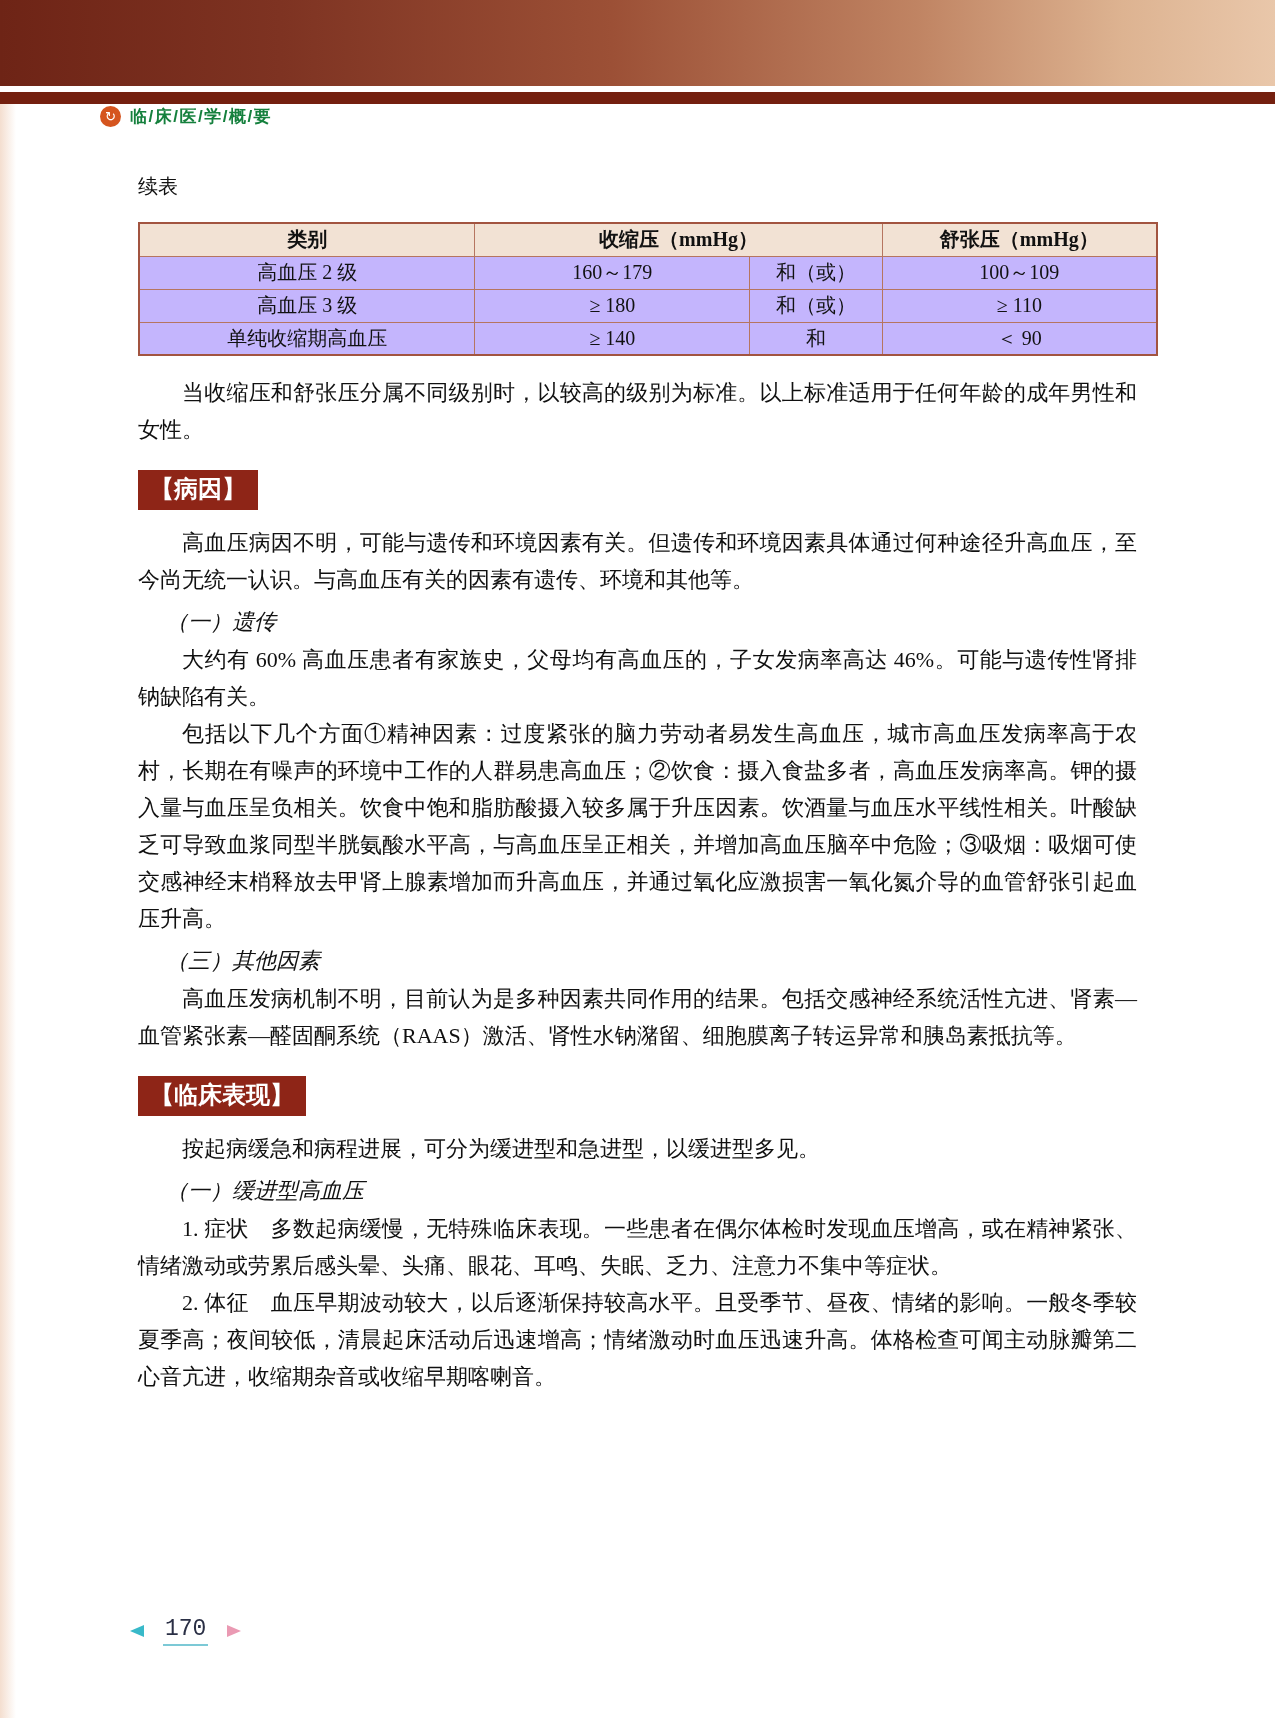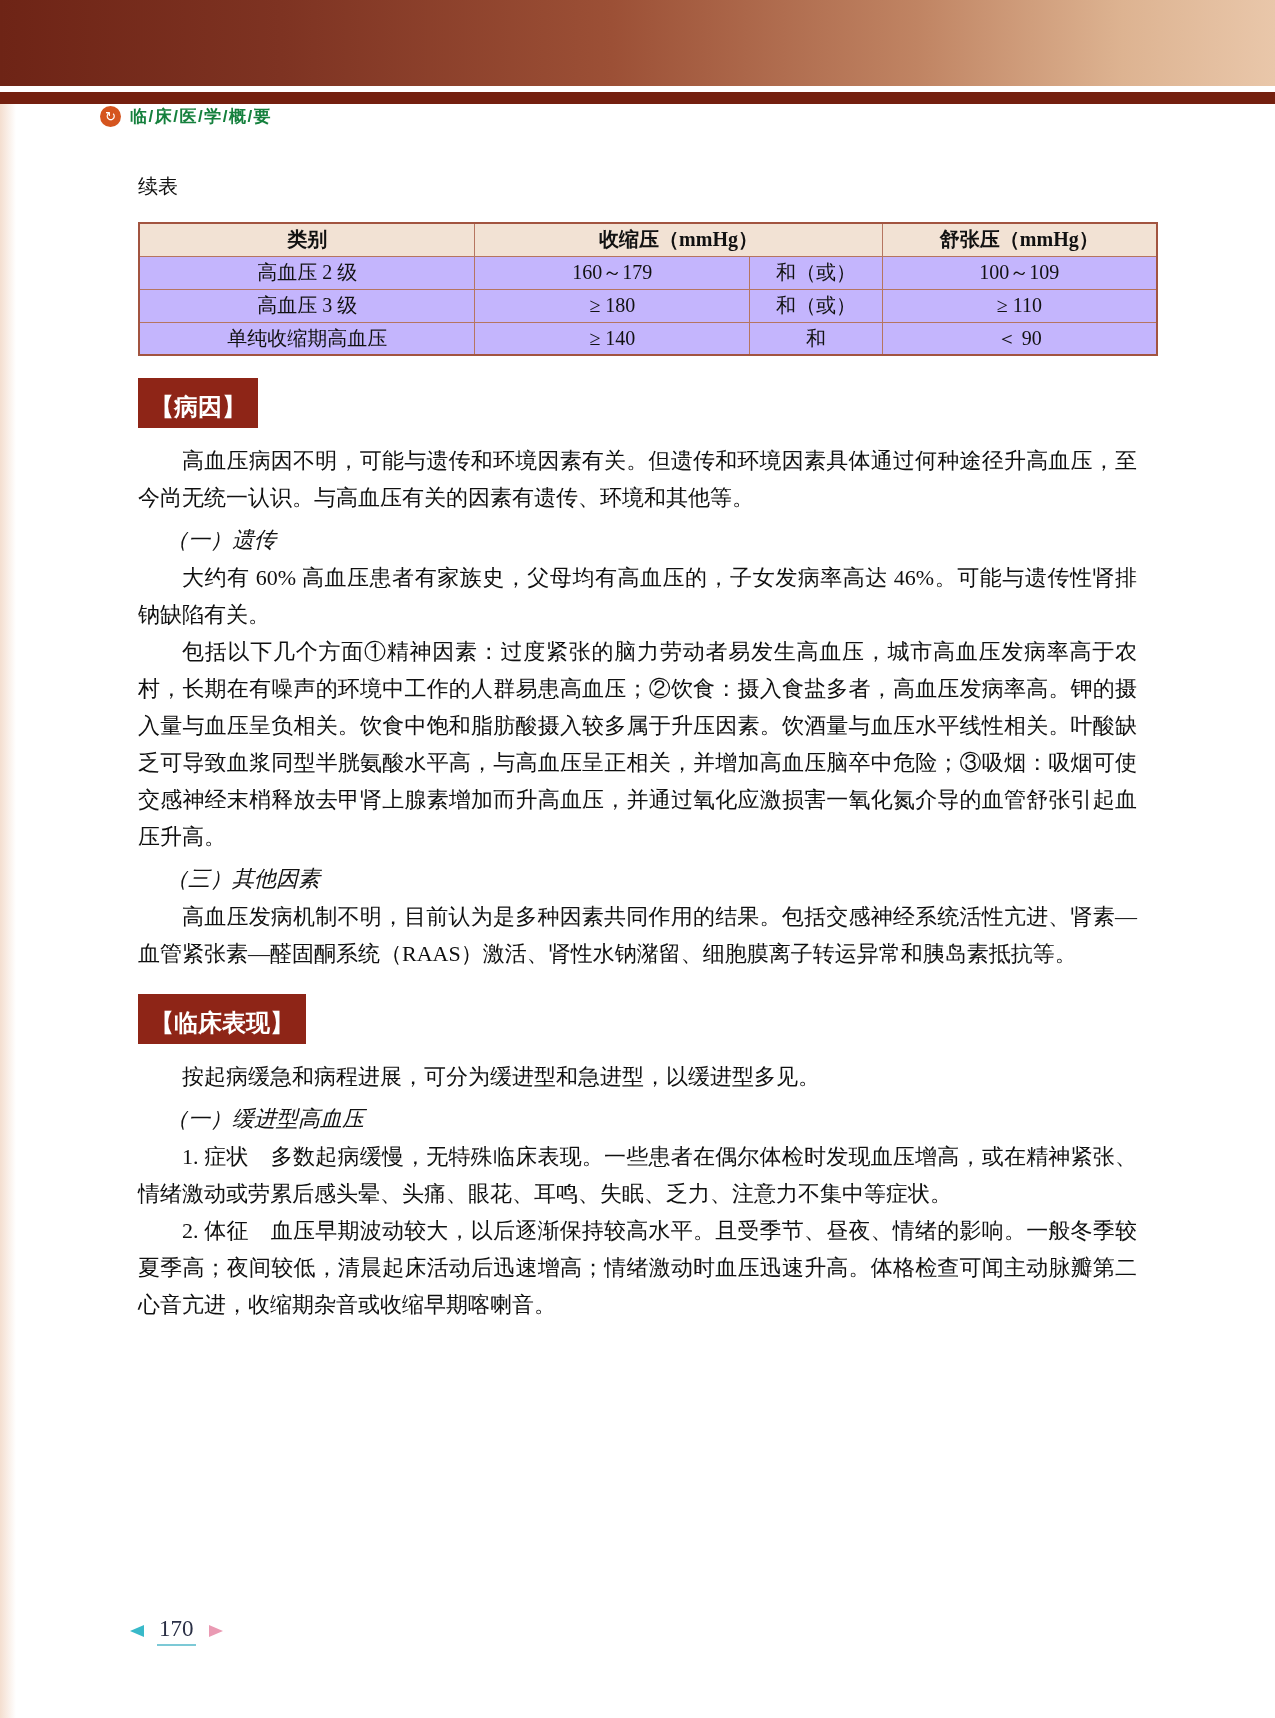--- a/index.html
+++ b/index.html
@@ -59,31 +59,31 @@
     font-size:22px; line-height:37px;
     text-align:justify; text-indent:2em; color:#101010;
   }
   .para-intro { margin-top:18px; }
   .section-title-row { margin:22px 0 14px; }
   .section-title {
     display:inline-block;
     background:#8e2517; color:#ffffff;
     font-family:"Liberation Sans","DejaVu Sans",sans-serif;
     font-weight:bold; font-size:24px;
-    padding:13px 12px 5px;
+    padding:3px 12px 5px;
   }
   .subhead {
     padding-left:28px; margin:5px 0 1px;
     font-size:22px; line-height:37px;
     font-weight:normal; font-style:italic;
   }
   
   .footer {
     position:absolute; left:130px; bottom:72px;
-    display:flex; align-items:center; gap:13px;
+    display:flex; align-items:center; gap:19px;font-family:Liberation Mono, monospace;
   }
   .footer .swoosh-l {
     width:0; height:0;
     border-top:6px solid transparent; border-bottom:6px solid transparent;
     border-right:14px solid #38b9c9;
   }
   .footer .swoosh-r {
     width:0; height:0;
     border-top:6px solid transparent; border-bottom:6px solid transparent;
     border-left:14px solid #ea9ab3;
@@ -138,20 +138,21 @@
       </tr>
       <tr>
         <td>单纯收缩期高血压</td>
         <td>≥ 140</td>
         <td>和</td>
         <td>＜ 90</td>
       </tr>
     </tbody>
   </table>
 
+  <p class="para para-intro">当收缩压和舒张压分属不同级别时，以较高的级别为标准。以上标准适用于任何年龄的成年男性和女性。</p>
 
   <div class="section-title-row">
     <span class="section-title">【病因】</span>
   </div>
   <p class="para">高血压病因不明，可能与遗传和环境因素有关。但遗传和环境因素具体通过何种途径升高血压，至今尚无统一认识。与高血压有关的因素有遗传、环境和其他等。</p>
 
   <div class="subhead">（一）遗传</div>
   <p class="para">大约有 60% 高血压患者有家族史，父母均有高血压的，子女发病率高达 46%。可能与遗传性肾排钠缺陷有关。</p>
 
   <p class="para">包括以下几个方面①精神因素：过度紧张的脑力劳动者易发生高血压，城市高血压发病率高于农村，长期在有噪声的环境中工作的人群易患高血压；②饮食：摄入食盐多者，高血压发病率高。钾的摄入量与血压呈负相关。饮食中饱和脂肪酸摄入较多属于升压因素。饮酒量与血压水平线性相关。叶酸缺乏可导致血浆同型半胱氨酸水平高，与高血压呈正相关，并增加高血压脑卒中危险；③吸烟：吸烟可使交感神经末梢释放去甲肾上腺素增加而升高血压，并通过氧化应激损害一氧化氮介导的血管舒张引起血压升高。</p>

